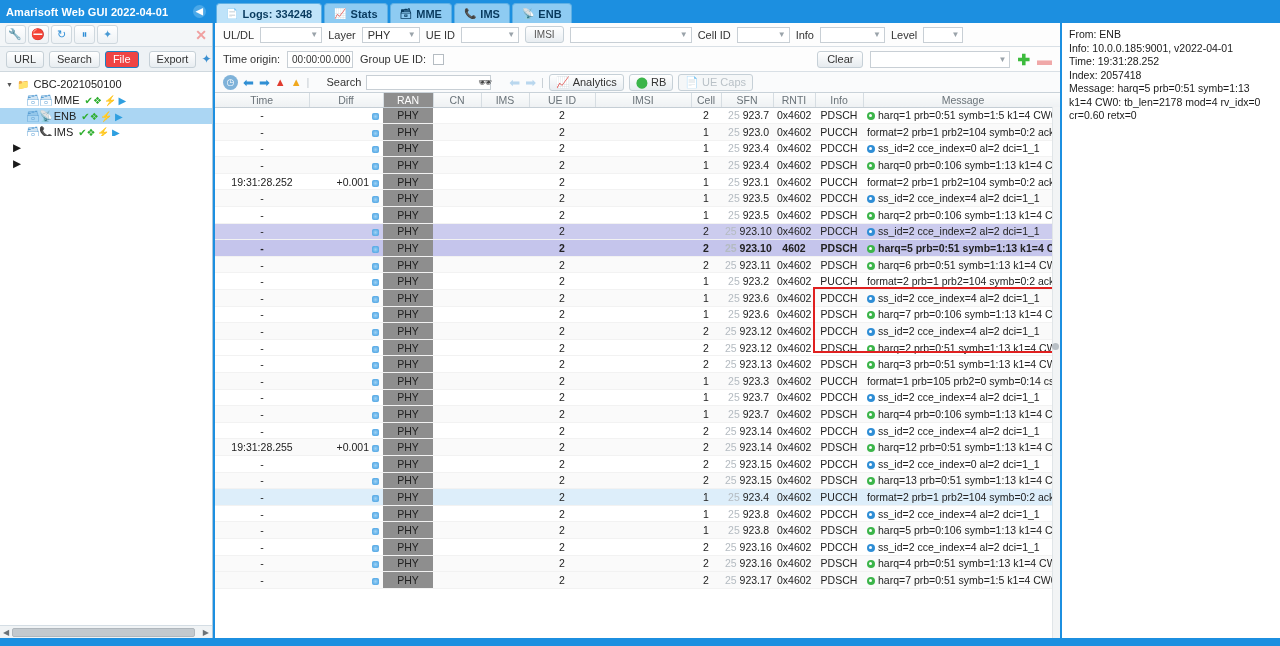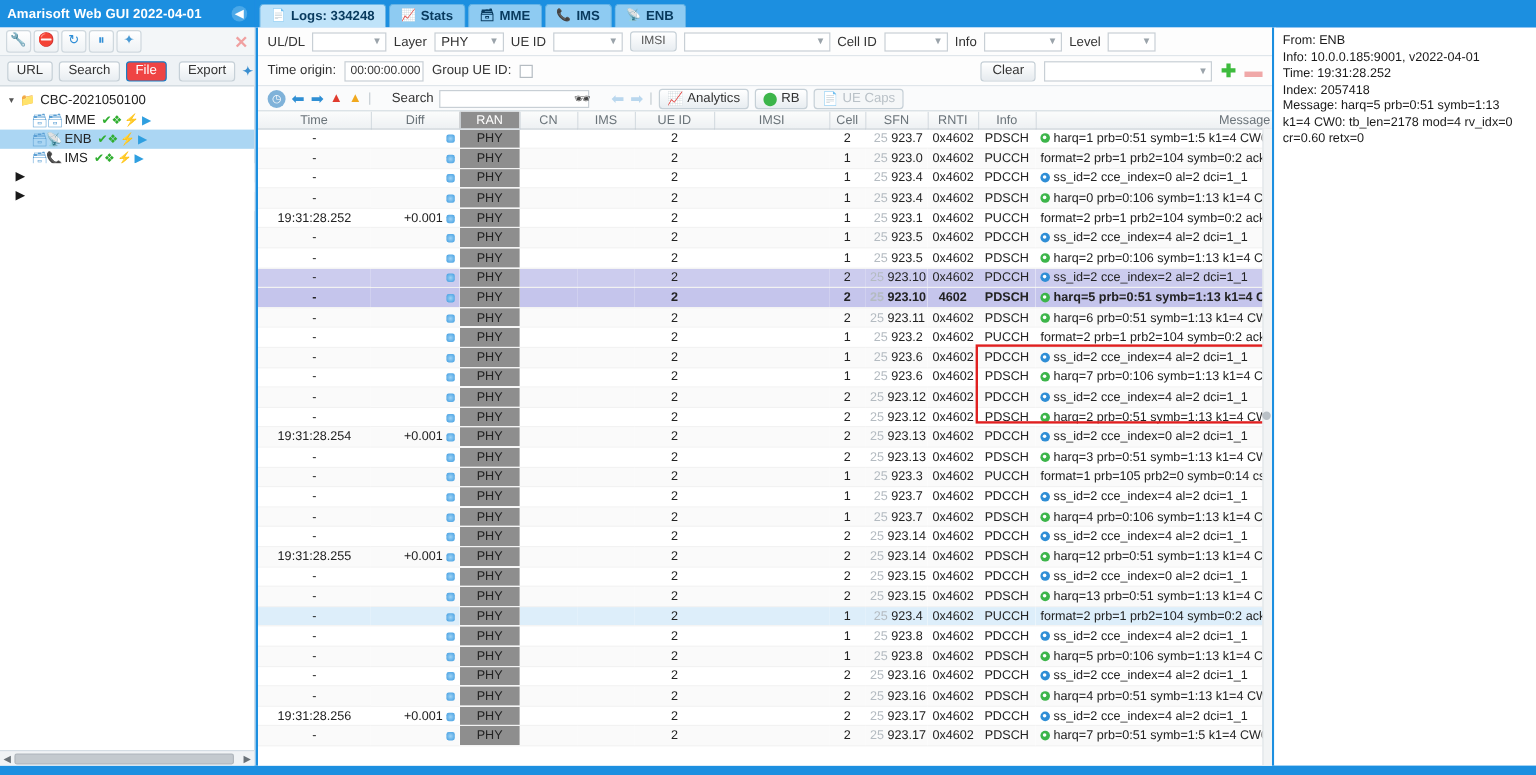--- a/index.html
+++ b/index.html
@@ -167,21 +167,21 @@
   
   .tablewrap { flex: 1; min-height: 0; position: relative; overflow: hidden; background:#fff; }
   table.logs { border-collapse: collapse; width: 100%; table-layout: fixed; font-size: 10.5px; }
   table.logs th {
     height: 14px; background: linear-gradient(#fbfcfc,#eef1f3);
     border-right: 1px solid #d6dde2; border-bottom: 1px solid #c5ced5;
     color: #6a7379; font-weight: normal; font-size: 10.5px; padding: 0 4px;
     text-align: center; white-space: nowrap;
   }
   table.logs th.ran-h { background: #8e8e8e; color: #ffffff; }
-  table.logs th.msg-h { text-align: right; }
+  table.logs th.msg-h { text-align: center; }
   table.logs td {
     height: 16.6px; border-bottom: 1px solid #f2f2f2;
     padding: 0 4px; white-space: nowrap; overflow: hidden; color: #222;
   }
   td.c-time { text-align: center; color: #333; }
   td.c-diff { text-align: right; color: #333; padding-right: 2px; position: relative; }
   td.c-ran  { background: #8e8e8e; color: #ffffff; text-align: center; }
   td.c-num  { text-align: center; }
   td.c-sfn  { text-align: right; }
   td.c-rnti { text-align: center; color: #555; }
@@ -667,34 +667,20 @@
                 <td class="c-num"></td>
                 <td class="c-num"></td>
                 <td class="c-num">2</td>
                 <td class="c-num"></td>
                 <td class="c-num">2</td>
                 <td class="c-sfn"><span class="sfn-dim">25</span> 923.12</td>
                 <td class="c-rnti">0x4602</td>
                 <td class="c-info">PDSCH</td>
                 <td class="c-msg"><span class="dot dot-g"></span>harq=2 prb=0:51 symb=1:13 k1=4 CW0: tb_len=2178 mod=4 rv_idx=0 c</td>
               </tr>
-              <tr class="alt">
-                <td class="c-time">19:31:28.254</td>
-                <td class="c-diff">+0.001<span class="diffdot"></span></td>
-                <td class="c-ran">PHY</td>
-                <td class="c-num"></td>
-                <td class="c-num"></td>
-                <td class="c-num">2</td>
-                <td class="c-num"></td>
-                <td class="c-num">2</td>
-                <td class="c-sfn"><span class="sfn-dim">25</span> 923.13</td>
-                <td class="c-rnti">0x4602</td>
-                <td class="c-info">PDCCH</td>
-                <td class="c-msg"><span class="dot dot-b"></span>ss_id=2 cce_index=0 al=2 dci=1_1</td>
-              </tr>
               <tr>
                 <td class="c-time">-</td>
                 <td class="c-diff"><span class="diffdot"></span></td>
                 <td class="c-ran">PHY</td>
                 <td class="c-num"></td>
                 <td class="c-num"></td>
                 <td class="c-num">2</td>
                 <td class="c-num"></td>
                 <td class="c-num">2</td>
                 <td class="c-sfn"><span class="sfn-dim">25</span> 923.13</td>
@@ -862,34 +848,20 @@
                 <td class="c-ran">PHY</td>
                 <td class="c-num"></td>
                 <td class="c-num"></td>
                 <td class="c-num">2</td>
                 <td class="c-num"></td>
                 <td class="c-num">2</td>
                 <td class="c-sfn"><span class="sfn-dim">25</span> 923.16</td>
                 <td class="c-rnti">0x4602</td>
                 <td class="c-info">PDSCH</td>
                 <td class="c-msg"><span class="dot dot-g"></span>harq=4 prb=0:51 symb=1:13 k1=4 CW0: tb_len=2178 mod=4 rv_idx=0 c</td>
-              </tr>
-              <tr>
-                <td class="c-time">19:31:28.256</td>
-                <td class="c-diff">+0.001<span class="diffdot"></span></td>
-                <td class="c-ran">PHY</td>
-                <td class="c-num"></td>
-                <td class="c-num"></td>
-                <td class="c-num">2</td>
-                <td class="c-num"></td>
-                <td class="c-num">2</td>
-                <td class="c-sfn"><span class="sfn-dim">25</span> 923.17</td>
-                <td class="c-rnti">0x4602</td>
-                <td class="c-info">PDCCH</td>
-                <td class="c-msg"><span class="dot dot-b"></span>ss_id=2 cce_index=4 al=2 dci=1_1</td>
               </tr>
               <tr class="alt">
                 <td class="c-time">-</td>
                 <td class="c-diff"><span class="diffdot"></span></td>
                 <td class="c-ran">PHY</td>
                 <td class="c-num"></td>
                 <td class="c-num"></td>
                 <td class="c-num">2</td>
                 <td class="c-num"></td>
                 <td class="c-num">2</td>

